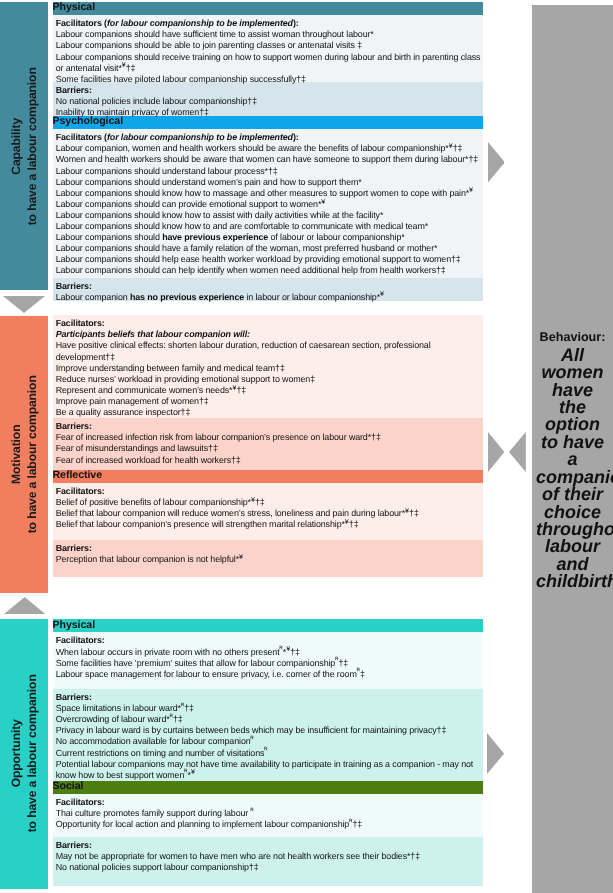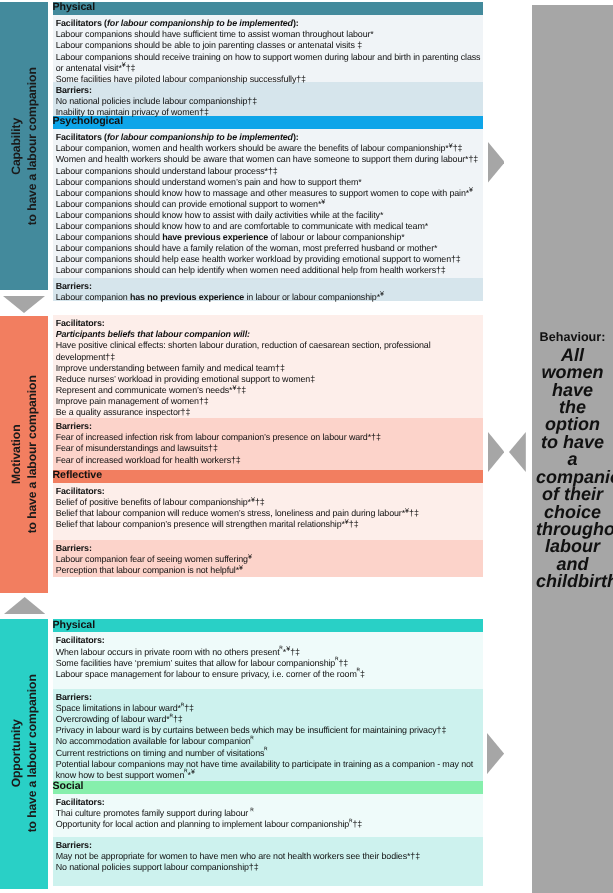--- a/index.html
+++ b/index.html
@@ -93,21 +93,20 @@
         <span>Reflective</span>
       </div>
 <div class="grp" style="background:#fdeeea;height:57.0px;">
         <div class="ln"><b>Facilitators:</b></div>
         <div class="ln">Belief of positive benefits of labour companionship*<sup>¥</sup>†‡</div>
         <div class="ln">Belief that labour companion will reduce women’s stress, loneliness and pain during labour*<sup>¥</sup>†‡</div>
         <div class="ln">Belief that labour companion’s presence will strengthen marital relationship*<sup>¥</sup>†‡</div>
       </div>
 <div class="grp" style="background:#fcd3ca;height:36.8px;">
         <div class="ln"><b>Barriers:</b></div>
-        <div class="ln">Labour companion fear of seeing women suffering<sup>¥</sup></div>
         <div class="ln">Perception that labour companion is not helpful*<sup>¥</sup></div>
       </div>
 </div>
 <div class="comb-bar" style="left:0.0px;top:618.6px;width:48.0px;height:270px;background:#29d0c6;">
       <div class="vtxt"><span>Opportunity</span><br><span>to have a labour companion</span></div>
     </div>
 <div class="panel" style="top:619.2px;">
 <div class="cathdr" style="background:#29d0c6;">
         <span>Physical</span>
       </div>
@@ -120,21 +119,21 @@
       </div>
 <div class="grp" style="background:#cdf2ee;height:91.9px;">
         <div class="ln"><b>Barriers:</b></div>
         <div class="ln">Space limitations in labour ward*<sup>ᴿ</sup>†‡</div>
         <div class="ln">Overcrowding of labour ward*<sup>ᴿ</sup>†‡</div>
         <div class="ln">Privacy in labour ward is by curtains between beds which may be insufficient for maintaining privacy†‡</div>
         <div class="ln">No accommodation available for labour companion<sup>ᴿ</sup></div>
         <div class="ln">Current restrictions on timing and number of visitations<sup>ᴿ</sup></div>
         <div class="ln">Potential labour companions may not have time availability to participate in training as a companion - may not know how to best support women<sup>ᴿ</sup>*<sup>¥</sup></div>
       </div>
-<div class="cathdr" style="background:#86efac;">
+<div class="cathdr" style="background:#4d7c0f;">
         <span>Social</span>
       </div>
 <div class="grp" style="background:#effbfa;height:43.0px;">
         <div class="ln"><b>Facilitators:</b></div>
         <div class="ln">Thai culture promotes family support during labour <sup>ᴿ</sup></div>
         <div class="ln">Opportunity for local action and planning to implement labour companionship<sup>ᴿ</sup>†‡</div>
         <div class="ln">&nbsp;</div>
       </div>
 <div class="grp" style="background:#cdf2ee;height:49.1px;">
         <div class="ln"><b>Barriers:</b></div>

